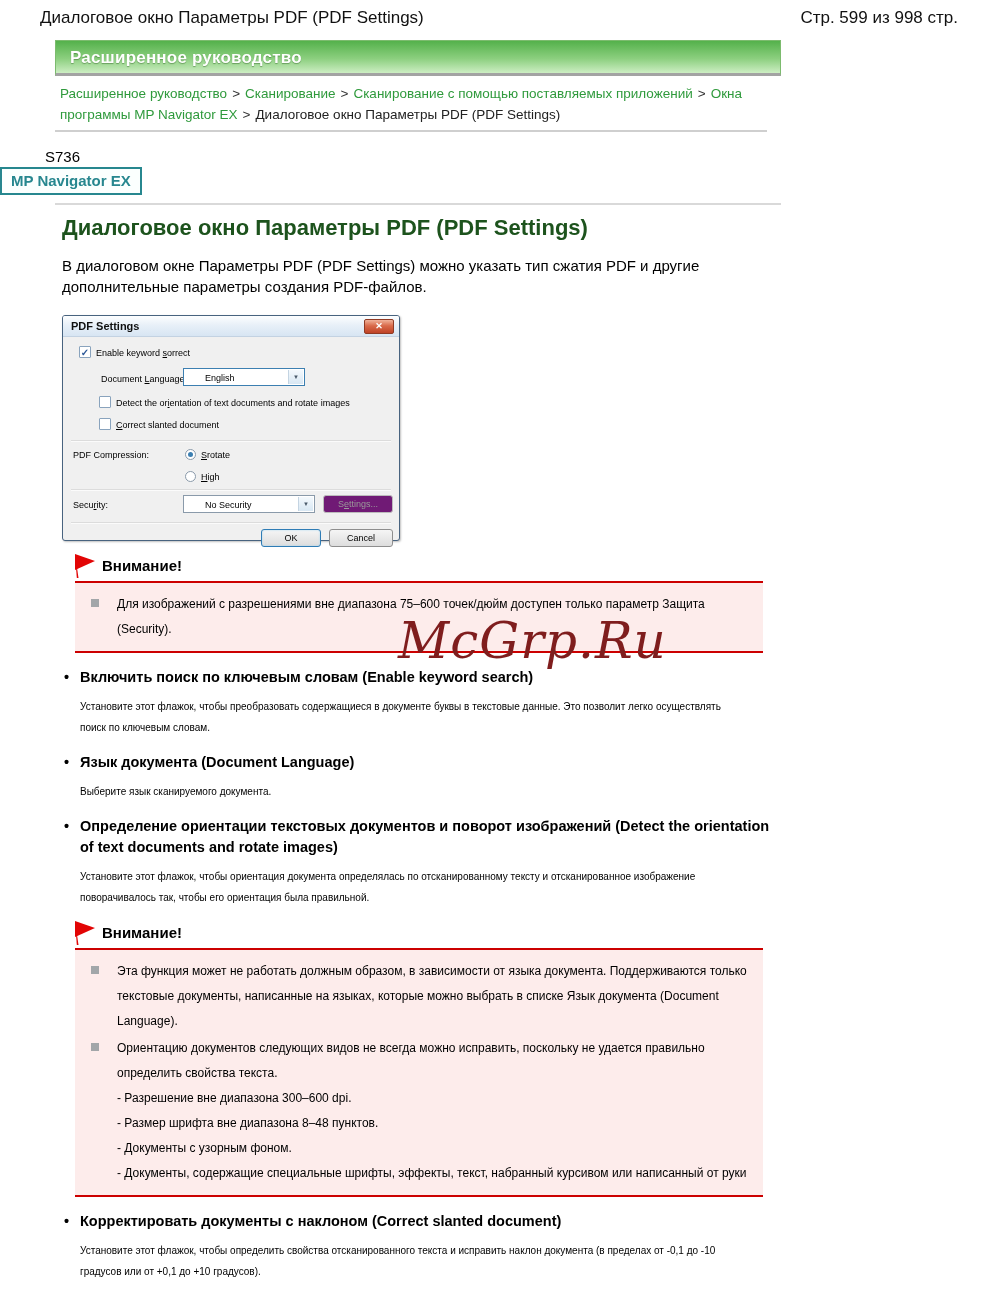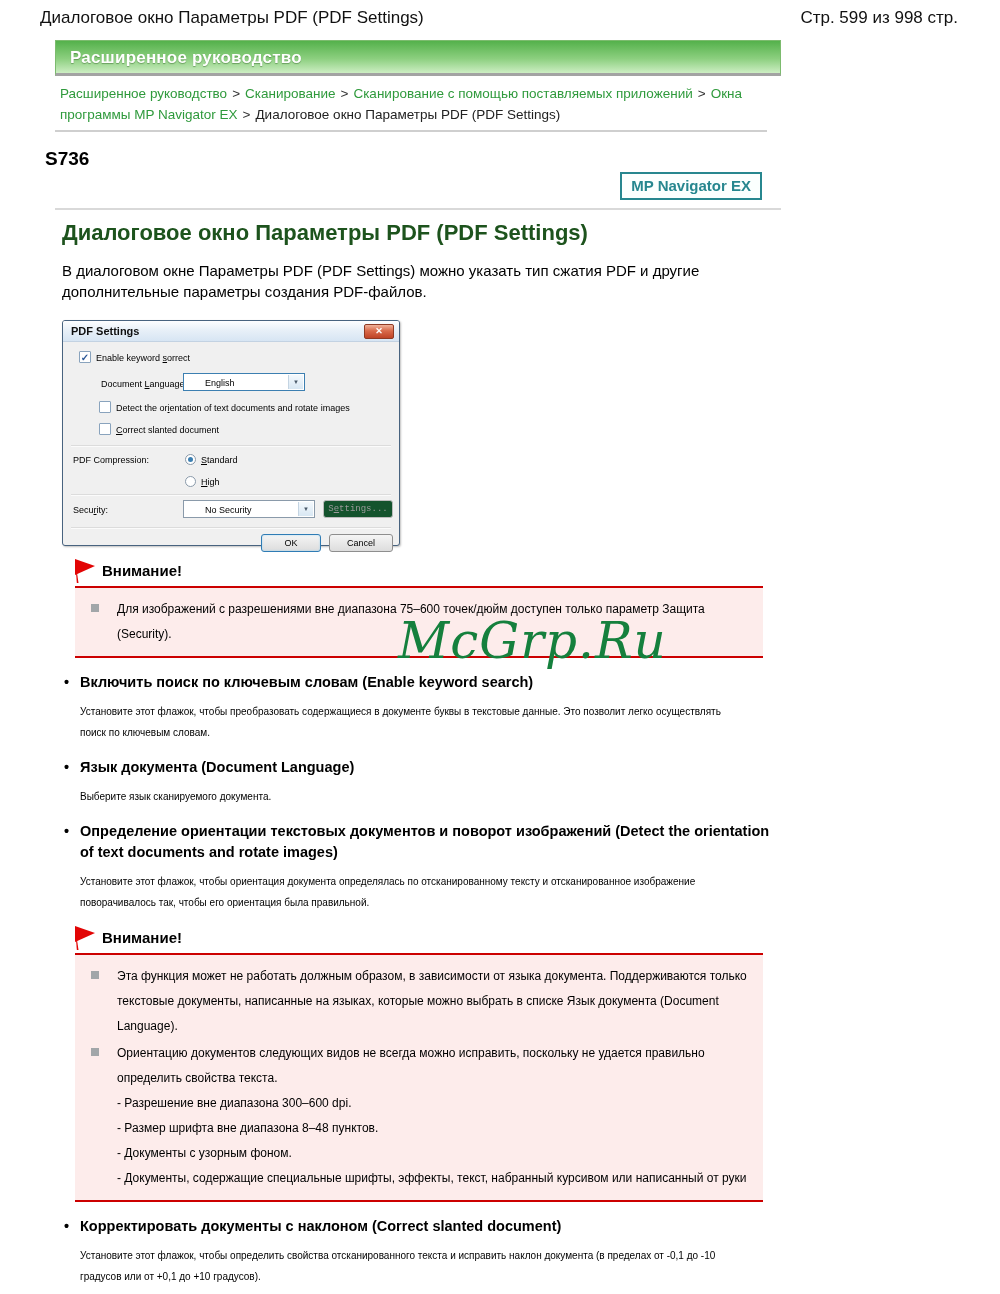--- a/index.html
+++ b/index.html
@@ -18,23 +18,23 @@
     text-shadow:0 1px 1px rgba(60,110,50,.55); letter-spacing:.2px; }
 
   
   .breadcrumb { margin:8px 0 0 60px; width:690px; font-size:13.5px; line-height:1.55; color:#222; }
   .breadcrumb .crumb { color:#2f9a3c; cursor:pointer; }
   .breadcrumb .sep { margin:0 5px; color:#333; }
   .rule { margin-left:55px; width:712px; border-top:2px solid #cfcfcf; }
   .rule.r1 { margin-top:4px; }
   .rule.r2 { margin-top:8px; width:726px; border-top-color:#d9d9d9; }
 
-  .doc-code { margin:16px 0 0 45px; font-size:19px;font-weight:bold; }
-
-  .badge-row { width:762px; display:flex; justify-content:flex-end; margin-top:2px; }
+  .doc-code { margin:16px 0 0 45px; font-size:15px; }
+
+  .badge-row { width:762px; display:flex; margin-top:2px; }
   .badge { border:2px solid #27878f; color:#27878f; background:#fbfffe; font-size:15px; font-weight:bold;
     padding:3px 9px 4px 9px; }
 
   h1.article-title { margin:10px 0 0 62px; font-size:22px; font-weight:bold; color:#1d531d; }
 
   .intro { margin:14px 0 17px 62px; width:655px; font-size:15px; line-height:21px; }
 
   
   .dialog { position:relative; margin:18px 0 0 62px; width:338px; height:226px;
     background:#f0f0f0; border:1px solid #48637f; border-radius:3px; box-shadow:1px 1px 2px rgba(0,0,0,.25); }
@@ -56,21 +56,21 @@
   .combo .dd { position:absolute; right:1px; top:1px; bottom:1px; width:15px;
     background:linear-gradient(to bottom,#f4f9fd,#d8e7f3); border-left:1px solid #c4d4e2;
     color:#4a5a6a; font-size:6px; text-align:center; line-height:15px; }
   .radio { position:absolute; width:11px; height:11px; border:1px solid #8a9aaa; border-radius:50%; background:#fff; }
   .radio.sel::after { content:""; position:absolute; left:2px; top:2px; width:5px; height:5px; border-radius:50%;
     background:#3c7fb1; }
   .dlg-sep { position:absolute; left:8px; right:8px; border-top:1px solid #dcdcdc; border-bottom:1px solid #fbfbfb; }
   .btn { position:absolute; height:18px; border-radius:3px; background:linear-gradient(to bottom,#f5f5f5,#dddddd);
     border:1px solid #8e8e8e; font-size:9px; text-align:center; line-height:16px; }
   .btn.default { border-color:#2f7cb5; box-shadow:inset 0 0 2px #9fd3f0; }
-  .btn.disabled { color:#9a9a9a; border-color:#bcbcbc; background:#14532d;font-family:Liberation Mono, monospace; }
+  .btn.disabled { color:#9a9a9a; border-color:#bcbcbc; background:#701a75; }
 
   
   .warning { margin:16px 0 0 75px; width:688px; }
   .warning-head { position:relative; padding-left:27px; height:24px; }
   .flag-icon { position:absolute; left:-3px; top:-5px; }
   .warning-title { font-size:15px; font-weight:bold; }
   .warning-line { height:2px; background:#cc0000; }
   .warning-box { background:#fdeceb; border-bottom:2px solid #cc0000; padding:9px 14px 9px 16px; }
   .warning-item { display:flex; margin-top:2px; }
   .warning-item:first-child { margin-top:0; }
@@ -79,21 +79,21 @@
   .wtext .subline { display:block; }
 
   
   .section { margin:14px 0 0 62px; }
   .sec-head { position:relative; padding-left:18px; width:720px; font-size:14.5px; font-weight:bold; line-height:21px; }
   .sec-head::before { content:"\2022"; position:absolute; left:2px; top:0; font-weight:bold; }
   .section p { margin:8px 0 0 18px; width:660px; font-size:10px; line-height:21px; }
 
   
   .watermark { position:absolute; left:398px; top:612px; font-family:"DejaVu Serif", serif; font-style:italic;
-    font-size:50px; color:#15803d; letter-spacing:1px; pointer-events:none; }
+    font-size:50px; color:#7f1d1d; letter-spacing:1px; pointer-events:none; }
 </style>
 </head>
 <body>
 
 <div class="page">
 
   <div class="page-header">
     <span>Диалоговое окно Параметры PDF (PDF Settings)</span>
     <span>Стр. 599 из 998 стр.</span>
   </div>
@@ -139,21 +139,21 @@
       <span class="cb" style="left:36px; top:59px;"></span>
       <span class="lab" style="left:53px; top:61px;"><span>Detect the or</span><span class="u">i</span><span>entation of text documents and rotate images</span></span>
 
       <span class="cb" style="left:36px; top:81px;"></span>
       <span class="lab" style="left:53px; top:83px;"><span></span><span class="u">C</span><span>orrect slanted document</span></span>
 
       <span class="dlg-sep" style="top:103px;"></span>
 
       <span class="lab" style="left:10px; top:113px;">PDF Compression:</span>
       <span class="radio sel" style="left:122px; top:112px;"></span>
-      <span class="lab" style="left:138px; top:113px;"><span></span><span class="u">S</span><span>tandard</span></span>
+      <span class="lab" style="left:138px; top:113px;"><span></span><span class="u">S</span><span>rotate</span></span>
       <span class="radio" style="left:122px; top:134px;"></span>
       <span class="lab" style="left:138px; top:135px;"><span></span><span class="u">H</span><span>igh</span></span>
 
       <span class="dlg-sep" style="top:152px;"></span>
 
       <span class="lab" style="left:10px; top:163px;"><span>Secu</span><span class="u">r</span><span>ity:</span></span>
       <span class="combo" style="left:120px; top:158px; width:132px;">
         <span class="val">No Security</span>
         <span class="dd">▼</span>
       </span>

